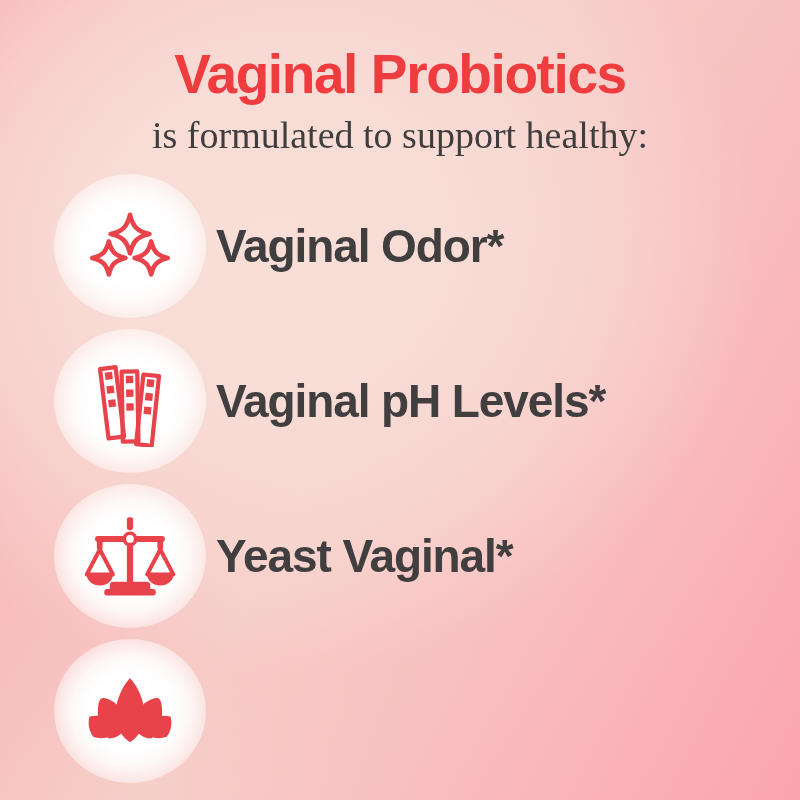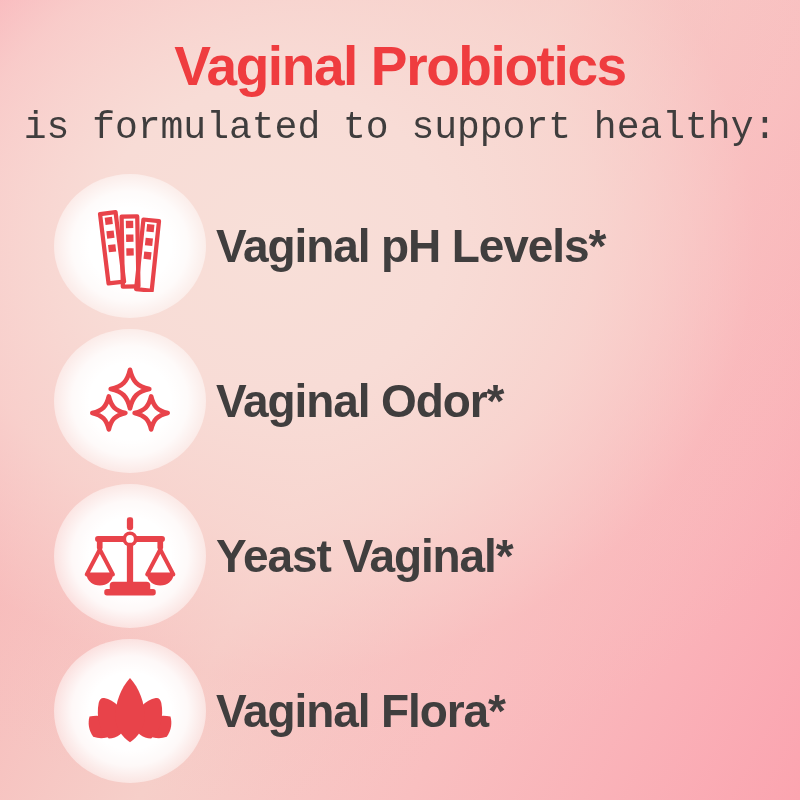--- a/index.html
+++ b/index.html
@@ -33,25 +33,25 @@
     padding-top: 38px;
     text-align: center;
   }
   .main-title {
     font-family: "Liberation Sans", sans-serif;
     font-weight: bold;
     font-size: 55px;
     line-height: 1.05;
     letter-spacing: -1.4px;
     color: #ef3c3f;
-    margin: 0;
+    margin: 8px;
     white-space: nowrap;
   }
   .sub-title {
-    font-family: Liberation Mono, monospace;
+    font-family: Liberation Serif, serif;
     font-weight: normal;
     font-size: 38px;
     line-height: 1.1;
     color: #3f3d3d;
     margin: 11px 0 16px 0;
     white-space: nowrap;
   }
 
   
   .rows {
@@ -118,20 +118,34 @@
     <h1 class="main-title">Vaginal Probiotics</h1>
     <p class="sub-title">is formulated to support healthy:</p>
   </div>
 
   <div class="rows">
 
     <div class="row">
       <div class="icon-wrap">
         <div class="glow"></div>
         <svg class="icon-svg" viewBox="0 0 100 100">
+          <g fill="none" stroke="#e8434a" stroke-width="5" stroke-linejoin="round">
+            <path d="M50 16 C53 29 58 34 71 37 C58 40 53 45 50 58 C47 45 42 40 29 37 C42 34 47 29 50 16 Z"></path>
+            <path d="M27 45 C29.6 56 33.8 60.2 45 63 C33.8 65.8 29.6 70 27 81 C24.4 70 20.2 65.8 9 63 C20.2 60.2 24.4 56 27 45 Z"></path>
+            <path d="M73 45 C75.6 56 79.8 60.2 91 63 C79.8 65.8 75.6 70 73 81 C70.4 70 66.2 65.8 55 63 C66.2 60.2 70.4 56 73 45 Z"></path>
+          </g>
+        </svg>
+      </div>
+      <div class="row-label">Vaginal Odor*</div>
+    </div>
+
+    <div class="row">
+      <div class="icon-wrap">
+        <div class="glow"></div>
+        <svg class="icon-svg" viewBox="0 0 100 100">
           <g fill="none" stroke="#e8434a" stroke-width="4.6" stroke-linejoin="round">
             <path transform="rotate(-7 30 52)" d="M22 14 h17 v76 h-17 z"></path>
             <path transform="rotate(-1 50 54)" d="M41.5 18 h17 v76 h-17 z"></path>
             <path transform="rotate(6 70 56)" d="M61 22 h17 v76 h-17 z"></path>
           </g>
           <g fill="#e8434a">
             <g transform="rotate(-7 30 52)">
               <rect x="26.5" y="18.5" width="8" height="8"></rect>
               <rect x="26.5" y="33.5" width="8" height="8"></rect>
               <rect x="26.5" y="48.5" width="8" height="8"></rect>
@@ -149,34 +163,20 @@
           </g>
         </svg>
       </div>
       <div class="row-label">Vaginal pH Levels*</div>
     </div>
 
     <div class="row">
       <div class="icon-wrap">
         <div class="glow"></div>
         <svg class="icon-svg" viewBox="0 0 100 100">
-          <g fill="none" stroke="#e8434a" stroke-width="5" stroke-linejoin="round">
-            <path d="M50 16 C53 29 58 34 71 37 C58 40 53 45 50 58 C47 45 42 40 29 37 C42 34 47 29 50 16 Z"></path>
-            <path d="M27 45 C29.6 56 33.8 60.2 45 63 C33.8 65.8 29.6 70 27 81 C24.4 70 20.2 65.8 9 63 C20.2 60.2 24.4 56 27 45 Z"></path>
-            <path d="M73 45 C75.6 56 79.8 60.2 91 63 C79.8 65.8 75.6 70 73 81 C70.4 70 66.2 65.8 55 63 C66.2 60.2 70.4 56 73 45 Z"></path>
-          </g>
-        </svg>
-      </div>
-      <div class="row-label">Vaginal Odor*</div>
-    </div>
-
-    <div class="row">
-      <div class="icon-wrap">
-        <div class="glow"></div>
-        <svg class="icon-svg" viewBox="0 0 100 100">
           <g fill="#e8434a">
             <rect x="46.6" y="8" width="6.8" height="14" rx="2.6"></rect>
             <rect x="46.6" y="35" width="6.8" height="47"></rect>
             <rect x="12" y="28.2" width="76" height="6.6" rx="3.2" transform="rotate(0 50 31.5)"></rect>
             <rect x="14" y="31.4" width="6.2" height="12" rx="2.4"></rect>
             <rect x="79.8" y="31.4" width="6.2" height="12" rx="2.4"></rect>
             <path d="M32 78 h36 q4 0 4 4 v4 h-44 v-4 q0 -4 4 -4 z"></path>
             <rect x="22" y="86" width="56" height="7" rx="3"></rect>
           </g>
           <circle cx="50" cy="31.5" r="8.2" fill="#e8434a"></circle>
@@ -203,17 +203,16 @@
             <path d="M94 56 C82 53 69 57 60 68 C67 78 79 82 90 78 C95 71 96 63 94 56 Z"></path>
 
             <path d="M22 36 C33 38 43 48 47 62 C44 74 36 80 27 80 C17 72 13 56 16 41 C17 37 19 35.4 22 36 Z"></path>
 
             <path d="M78 36 C67 38 57 48 53 62 C56 74 64 80 73 80 C83 72 87 56 84 41 C83 37 81 35.4 78 36 Z"></path>
 
             <path d="M50 14 C60 25 66 41 66 56 C66 68 59 78 50 84 C41 78 34 68 34 56 C34 41 40 25 50 14 Z"></path>
           </g>
         </svg>
       </div>
-      <div class="row-label">Vaginal Flora*</div>
     </div>
 
   </div>
 </div>
 
 </body></html>

